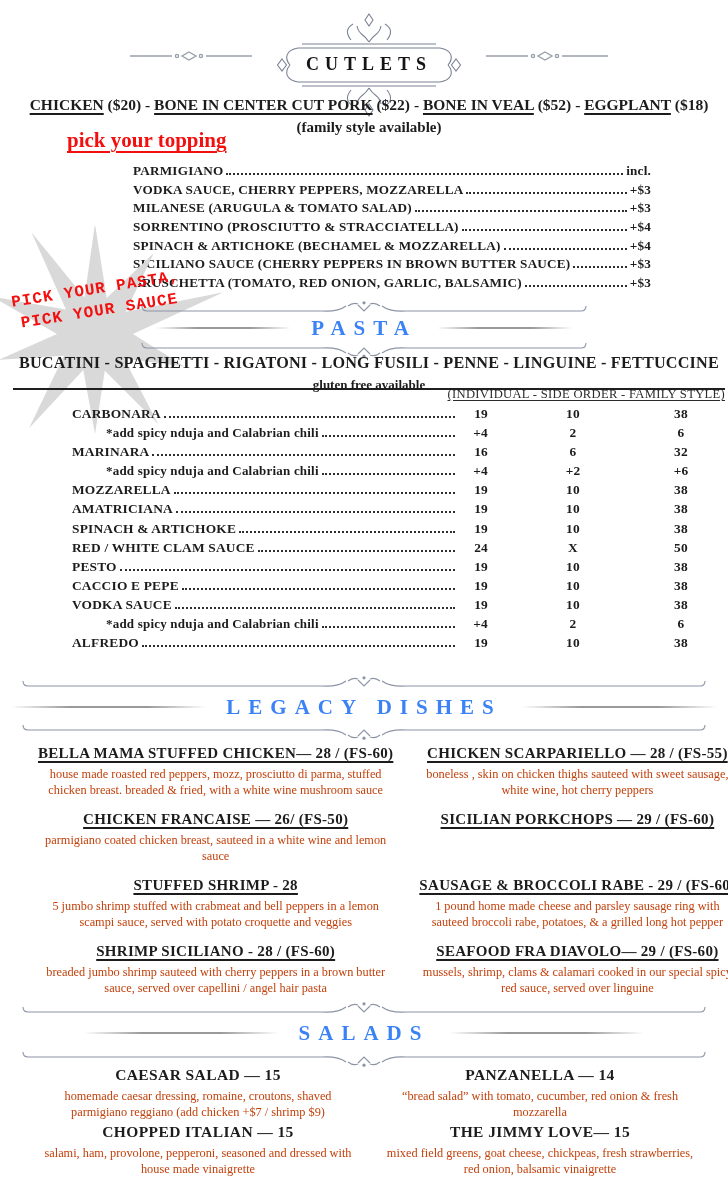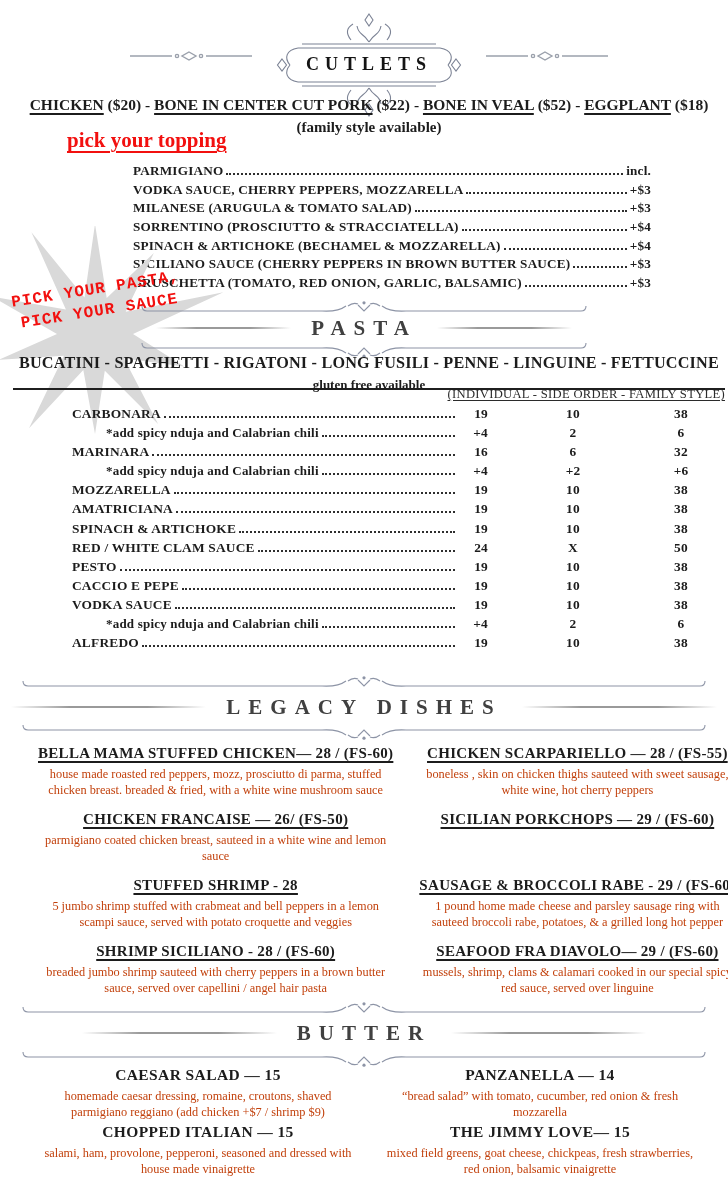--- a/index.html
+++ b/index.html
@@ -31,21 +31,21 @@
          font-size:16px;line-height:22px;letter-spacing:1px;white-space:nowrap;}
   .badge div:nth-child(2){padding-left:6px;}
 
   
   .section-header{position:absolute;left:0;right:0;}
   .sh-rule{position:absolute;left:50%;transform:translateX(-50%);height:24px;}
   .rule-mid{width:450px;} .rule-wide{width:688px;}
   .sh-title-row{position:absolute;left:0;right:0;display:flex;justify-content:center;align-items:center;gap:20px;}
   .side-line{height:2px;background:linear-gradient(to right,rgba(160,160,160,0),#9a9a9a 30%,#9a9a9a 70%,rgba(160,160,160,0));}
   .side-mid{width:135px;} .side-wide{width:195px;}
-  .sec-title{font-size:21px;font-weight:bold;letter-spacing:8px;color:#404040;white-space:nowrap;}
+  .sec-title{font-size:21px;font-weight:bold;letter-spacing:8px;color:#3b82f6;white-space:nowrap;}
   .pasta-header{top:300px;height:60px;}
   .pasta-header .sh-title-row{top:14px;height:28px;}
   .pasta-header .r2{top:37px;}
   .legacy-header{top:675px;height:60px;}
   .legacy-header .sh-title-row{top:18px;height:28px;}
   .legacy-header .r2{top:44px;}
   .salads-header{top:1001px;height:60px;}
   .salads-header .sh-title-row{top:18px;height:28px;}
   .salads-header .r2{top:45px;}
 
@@ -420,21 +420,21 @@
               <path d="M328,6 q5,-4 10,-2"></path>
               <path d="M360,6 q-5,-4 -10,-2"></path>
               <path d="M338,5 L344,11 L350,5"></path>
               <circle cx="344" cy="2.8" r="1.6" fill="#8d94a6" stroke="none"></circle>
             </g>
           </g>
         </svg>
       </div>
     <div class="sh-title-row">
       <div class="side-line side-wide"></div>
-      <span class="sec-title">BUTTER</span>
+      <span class="sec-title">SALADS</span>
       <div class="side-line side-wide"></div>
     </div>
     <div class="sh-rule rule-wide r2">
         <svg width="688" height="24" viewBox="0 0 688 24">
           <g stroke="#8d94a6" fill="none" stroke-width="1.1">
             <line x1="8" y1="11" x2="302" y2="11"></line>
             <line x1="386" y1="11" x2="680" y2="11"></line>
             <path d="M8,11 q-5,0 -5,-5"></path>
             <path d="M680,11 q5,0 5,-5"></path>
             <g transform="translate(0,22) scale(1,-1)">

